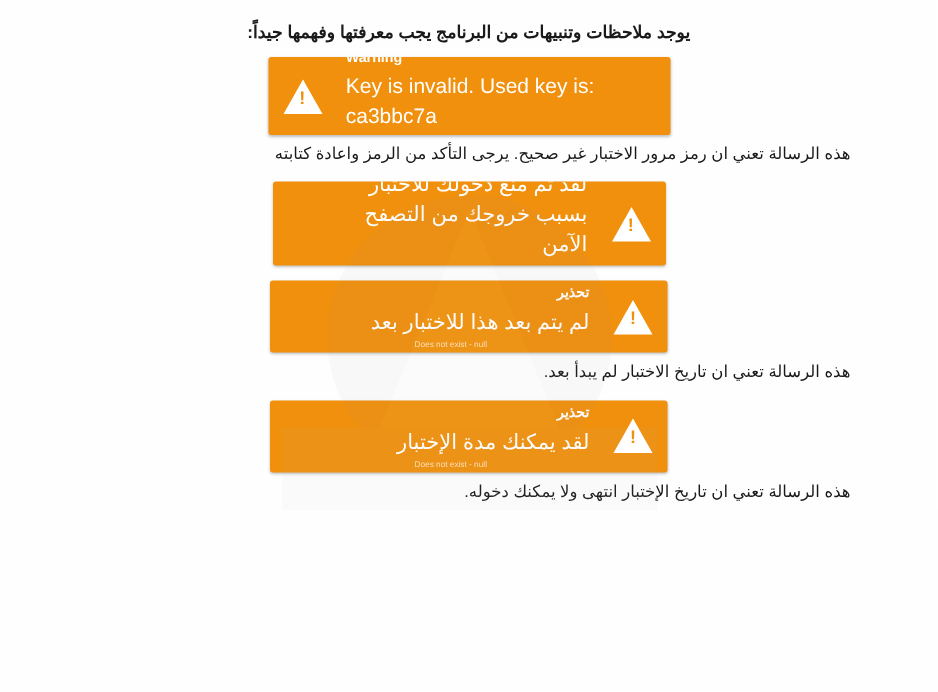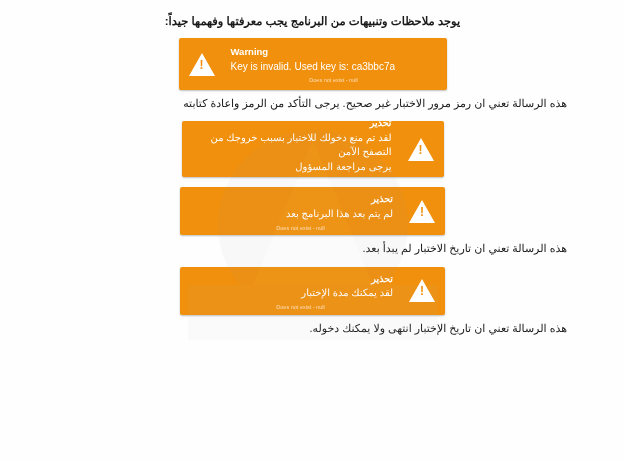--- a/index.html
+++ b/index.html
@@ -99,21 +99,21 @@
     justify-content: center;
     flex: 1;
   }
   .toast-title {
     font-size: 9.5px;
     font-weight: bold;
     color: #ffffff;
     line-height: 1.35;
   }
   .toast-msg {
-    font-size: 10px;
+    font-size: 14px;
     color: #ffffff;
     line-height: 1.45;
     margin-top: 1px;
   }
   .toast-sub {
     font-size: 5.5px;
     color: #ffe9cf;
     opacity: 0.85;
     margin-top: 3px;
   }
@@ -166,21 +166,21 @@
     </div>
   </div>
 
   <div class="toast-wrap">
     <div class="toast rtl t3">
       <div class="toast-icon">
         <div class="tri"></div>
       </div>
       <div class="toast-body">
         <div class="toast-title">تحذير</div>
-        <div class="toast-msg">لم يتم بعد هذا البرنامج بعد</div>
+        <div class="toast-msg">لم يتم بعد هذا للاختبار بعد</div>
         <div class="toast-sub">Does not exist - null</div>
       </div>
     </div>
   </div>
   <div class="caption">هذه الرسالة تعني ان تاريخ الاختبار لم يبدأ بعد.</div>
 
   <div class="toast-wrap">
     <div class="toast rtl t4">
       <div class="toast-icon">
         <div class="tri"></div>

